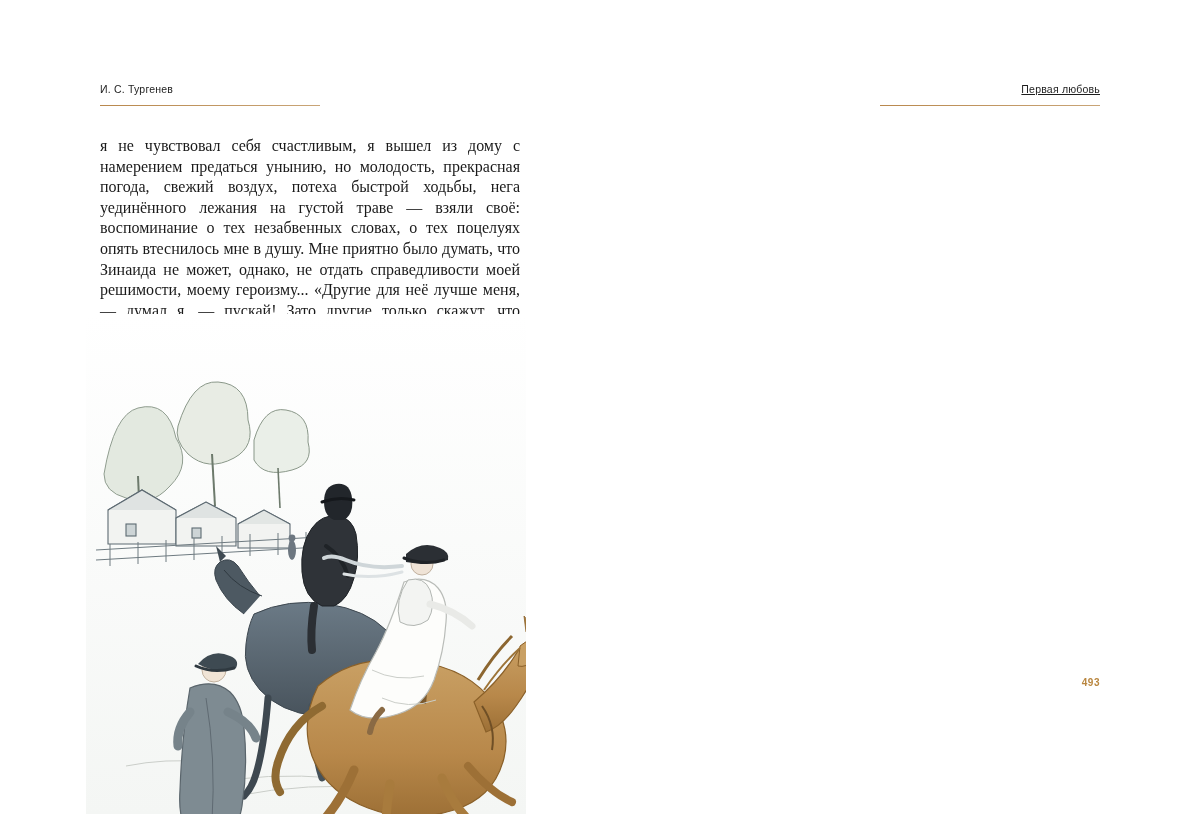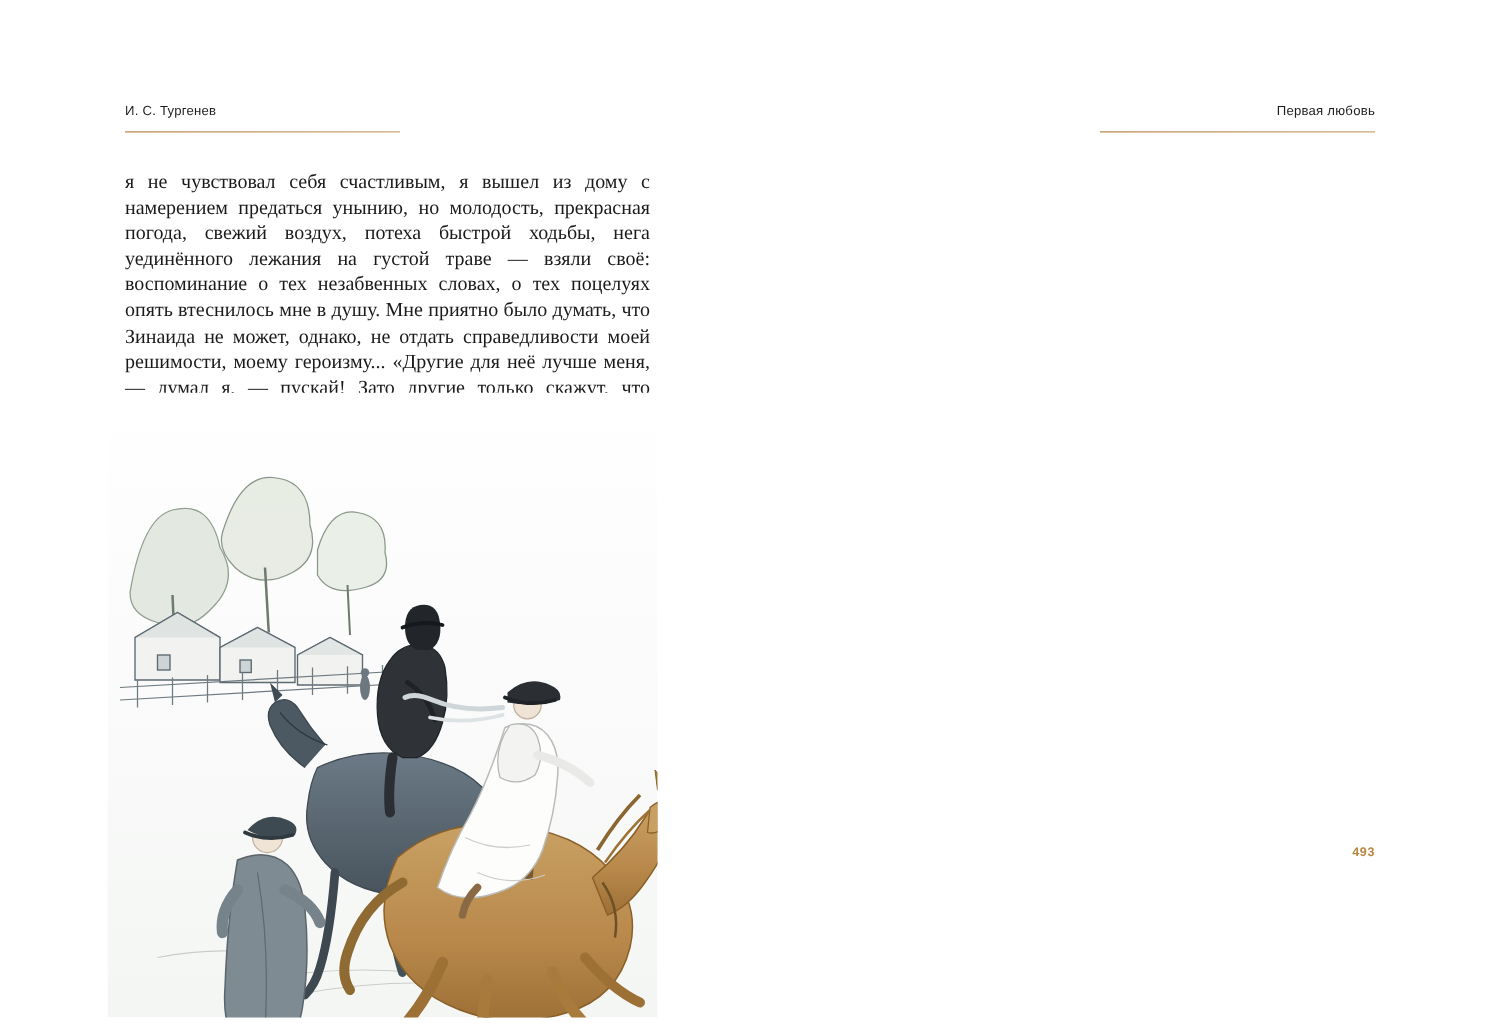--- a/index.html
+++ b/index.html
@@ -31,21 +31,21 @@
 
   .runhead {
     position: absolute;
     top: 47px;
     font-family: "Liberation Sans", sans-serif;
     font-size: 10.5px;
     letter-spacing: 0.2px;
     color: #1d1d1d;
   }
   .runhead-left  { left: 100px; }
-  .runhead-right { right: 100px; text-align: left; }
+  .runhead-right { right: 100px; text-align: left; text-decoration: underline; }
 
   .rule {
     position: absolute;
     top: 69px;
     height: 1px;
     background: linear-gradient(to right, #b9884d, #c9a577);
   }
   .rule-left  { left: 100px;  width: 220px; }
   .rule-right { right: 100px; width: 220px; }
 

